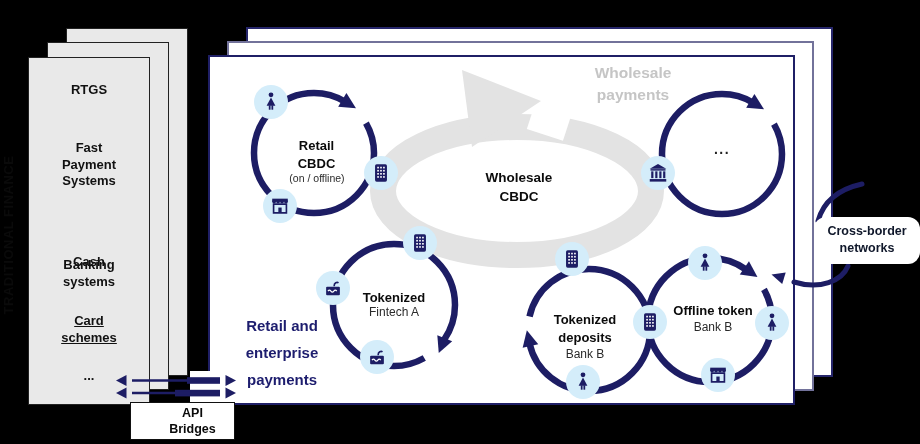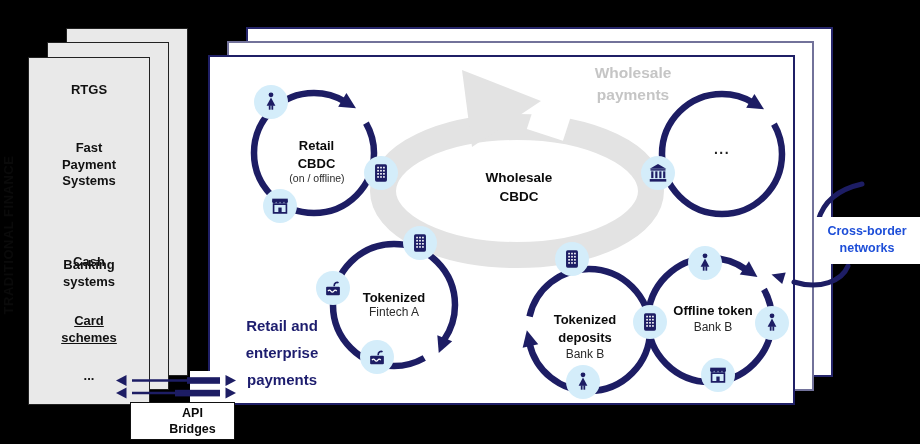--- a/index.html
+++ b/index.html
@@ -210,22 +210,22 @@
 
   <div class="abs" style="left:692px;top:141px;width:60px;text-align:center;font-weight:bold;
        font-size:14px;line-height:16px;letter-spacing:1.5px;color:#222;">...</div>
 
   <div class="abs pre" style="left:214px;top:312px;width:136px;text-align:center;font-weight:bold;
        font-size:15px;line-height:27px;color:#1d1d6e;">Retail and
 enterprise
 payments</div>
 
 
-  <div class="abs pre" style="left:814px;top:217px;width:106px;height:47px;background:#fff;border-radius:0;
-       text-align:center;font-weight:bold;font-size:12.5px;line-height:16.5px;color:#1d4ed8;padding-top:6px;
+  <div class="abs pre" style="left:814px;top:217px;width:106px;height:47px;background:#fff;border-radius:12px;
+       text-align:center;font-weight:bold;font-size:12.5px;line-height:16.5px;color:#0f172a;padding-top:6px;
        box-sizing:border-box;">Cross-border
 networks</div>
 
   <div class="abs pre" style="left:130px;top:402px;width:105px;height:38px;background:#fff;border:1px solid #111;
        box-sizing:border-box;text-align:center;font-weight:bold;font-size:12.5px;line-height:15.5px;color:#0a0a0a;
        padding-top:3px;padding-left:20px;">API
 Bridges</div>
 
 </div>
 

